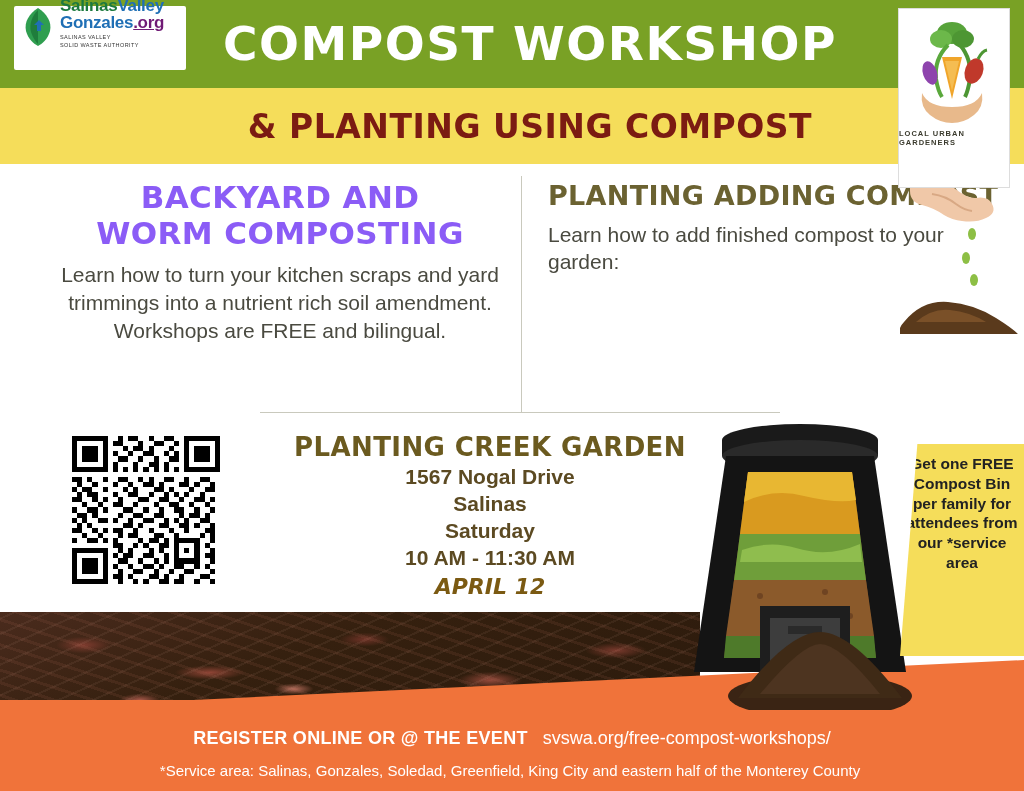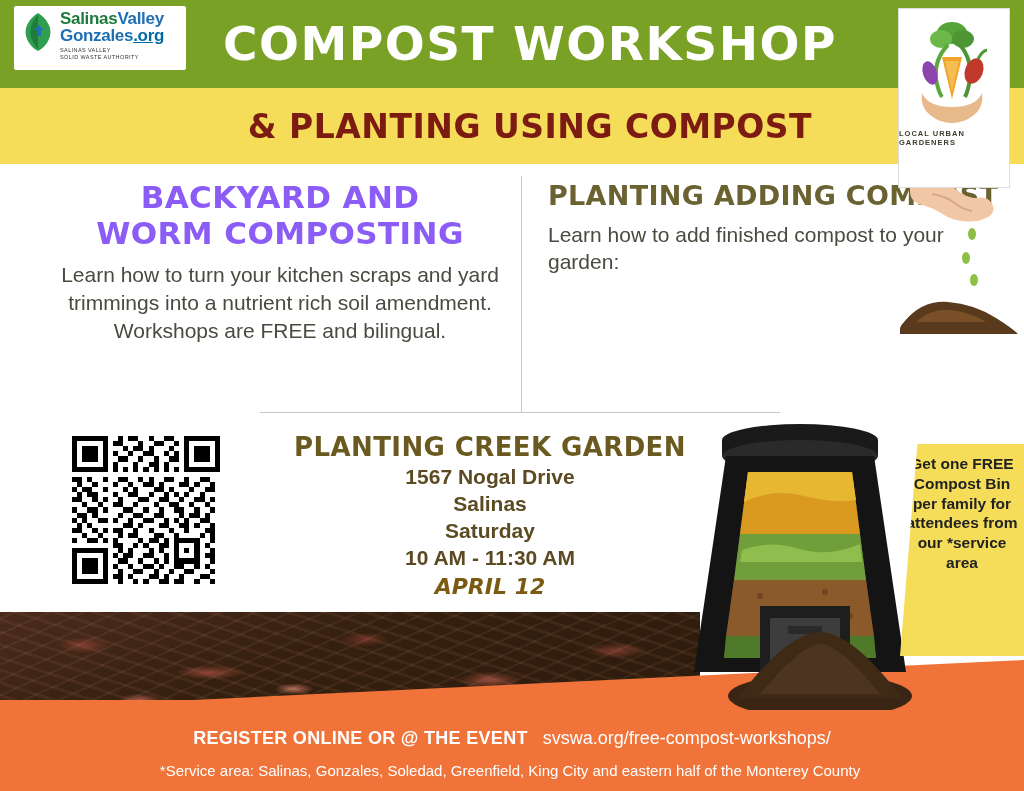--- a/index.html
+++ b/index.html
@@ -13,29 +13,29 @@
   .poster { position: relative; width: 1024px; height: 791px; background:#fff; }
 
   
   .header-band {
     position: absolute; top: 0; left: 0; width: 1024px; height: 88px;
     background: #79a125;
   }
   .logo-box {
     position: absolute; top: 6px; left: 14px; width: 172px; height: 64px;
     background: #ffffff; border-radius: 2px;
-    display: flex; align-items: flex-start; padding: 4px 6px;
+    display: flex; align-items: flex-end; padding: 21px 6px;
   }
   .logo-leaf { width: 36px; height: 44px; flex: 0 0 36px; position: relative; }
   .logo-leaf svg { width: 36px; height: 44px; display: block; }
   .logo-text { margin-left: 4px; line-height: 1.0; }
   .logo-l1 { font-size: 17px; font-weight: bold; color: #1c7a3e; letter-spacing: -0.3px; }
   .logo-l1 .blue { color: #1f6fb5; }
   .logo-l2 { font-size: 17px; font-weight: bold; color: #1f6fb5; letter-spacing: -0.3px; }
-  .logo-l2 .green { color: #0369a1; text-decoration: underline; }
+  .logo-l2 .green { color: #701a75; text-decoration: underline; }
   .logo-sub { font-size: 5.5px; color: #333; margin-top: 3px; letter-spacing: 0.4px; line-height: 1.35; }
 
   .header-title {
     position: absolute; top: 10px; left: 200px; width: 660px; height: 66px;
     display: flex; align-items: center; justify-content: center;
     color: #ffffff; font-size: 47px; font-weight: bold;
     letter-spacing: 1.5px; white-space: nowrap;
     font-family: "DejaVu Sans", sans-serif;
   }
 

